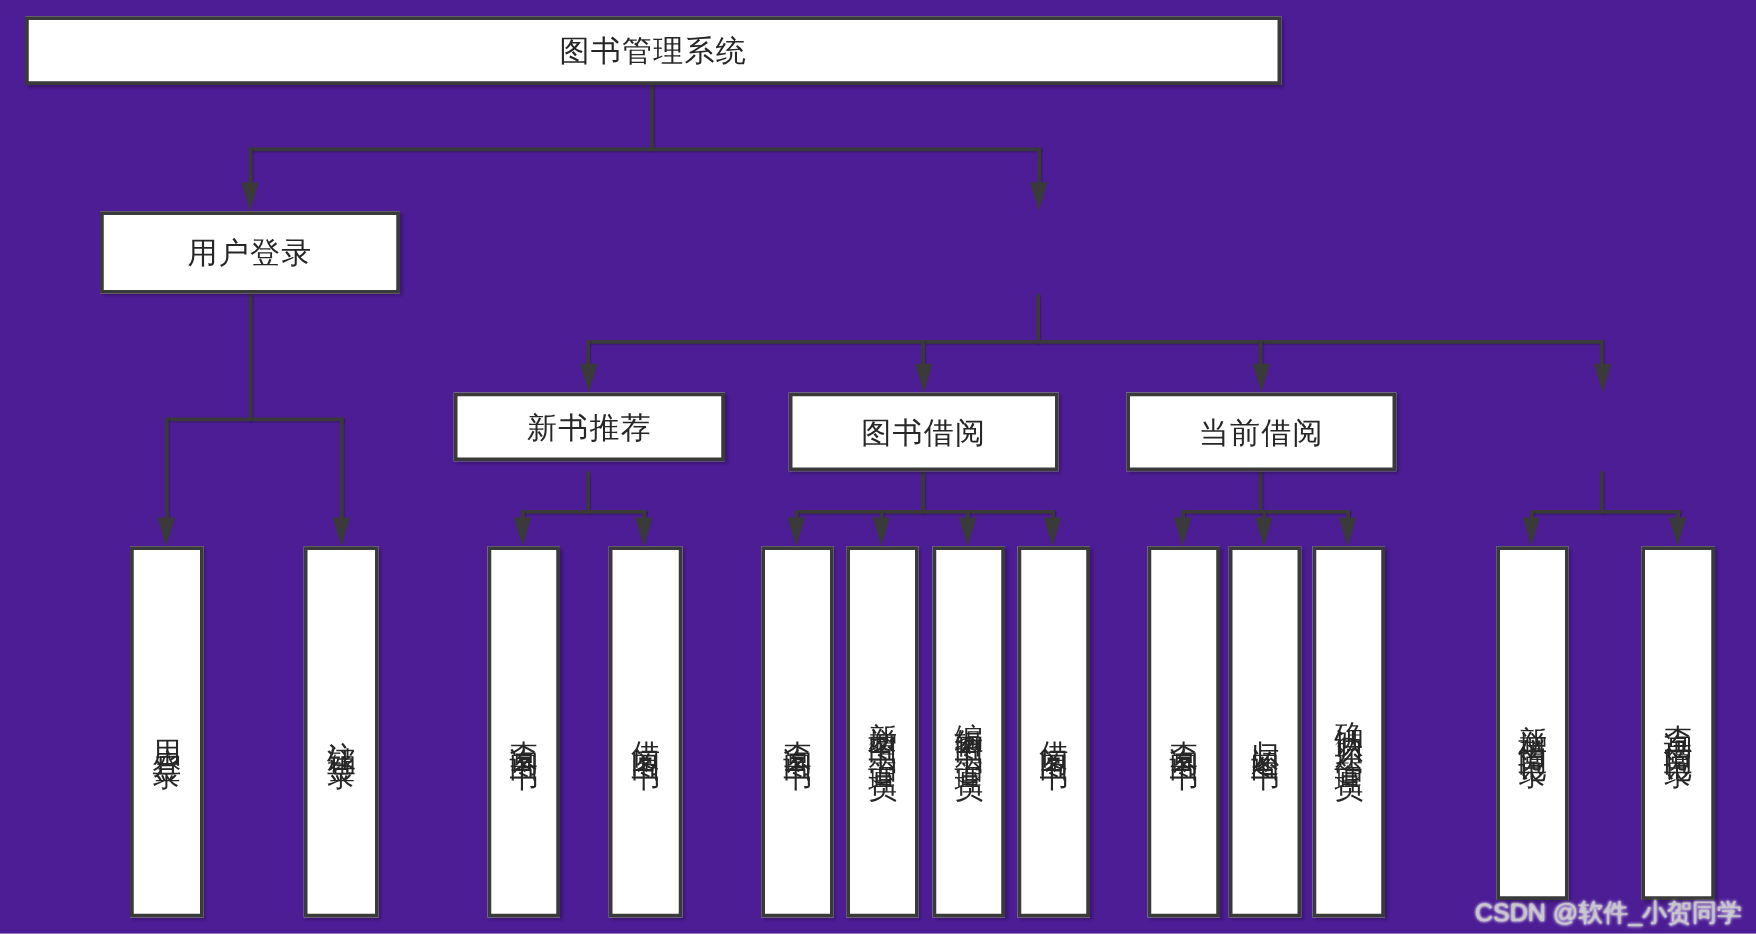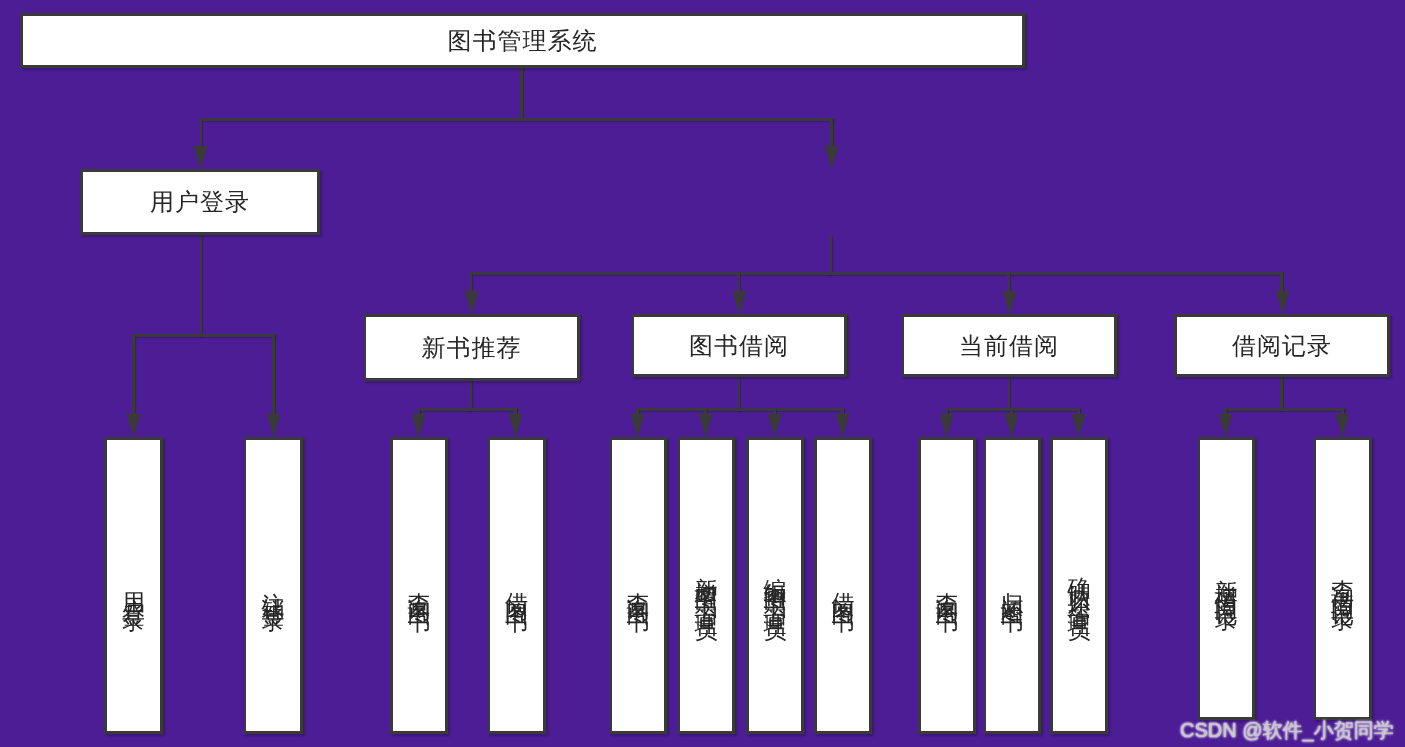--- a/index.html
+++ b/index.html
@@ -109,24 +109,23 @@
   <div class="hline" style="left:469px; top:272px; width:813px;"></div>
   <div class="vline" style="left:469px; top:272px; height:22px;"></div>
   <div class="arrow" style="left:464px; top:291px;"></div>
   <div class="vline" style="left:737px; top:272px; height:22px;"></div>
   <div class="arrow" style="left:732px; top:291px;"></div>
   <div class="vline" style="left:1007px; top:272px; height:22px;"></div>
   <div class="arrow" style="left:1002px; top:291px;"></div>
   <div class="vline" style="left:1280px; top:272px; height:22px;"></div>
   <div class="arrow" style="left:1275px; top:291px;"></div>
 
-  <div class="box" style="left:363px; top:314px; width:217px; height:67px;">新书推荐</div>
+  <div class="box" style="left:363px; top:314px; width:217px; height:55px;">新书推荐</div>
   <div class="box" style="left:631px; top:314px; width:216px; height:63px;">图书借阅</div>
   <div class="box" style="left:901px; top:314px; width:216px; height:63px;">当前借阅</div>
-  <div class="box" style="left:1174px; top:314px; width:216px; height:63px;">借阅记录</div>
 
   <div class="vline" style="left:469px; top:377px; height:34px;"></div>
   <div class="hline" style="left:417px; top:408px; width:100px;"></div>
   <div class="vline" style="left:417px; top:408px; height:8px;"></div>
   <div class="arrow" style="left:411px; top:414px;"></div>
   <div class="vline" style="left:514px; top:408px; height:8px;"></div>
   <div class="arrow" style="left:508px; top:414px;"></div>
 
   <div class="vline" style="left:737px; top:377px; height:34px;"></div>
   <div class="hline" style="left:636px; top:408px; width:208px;"></div>

